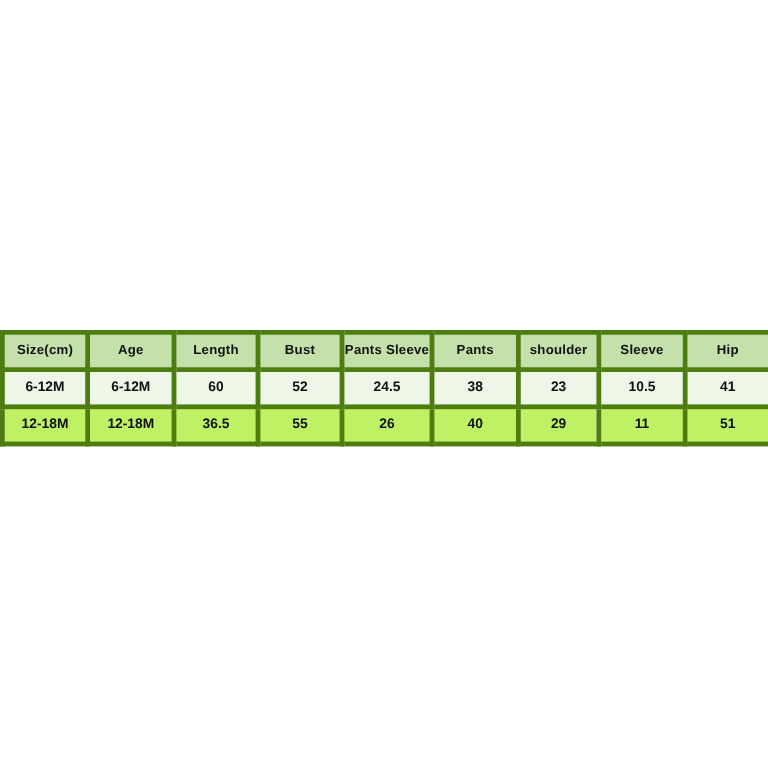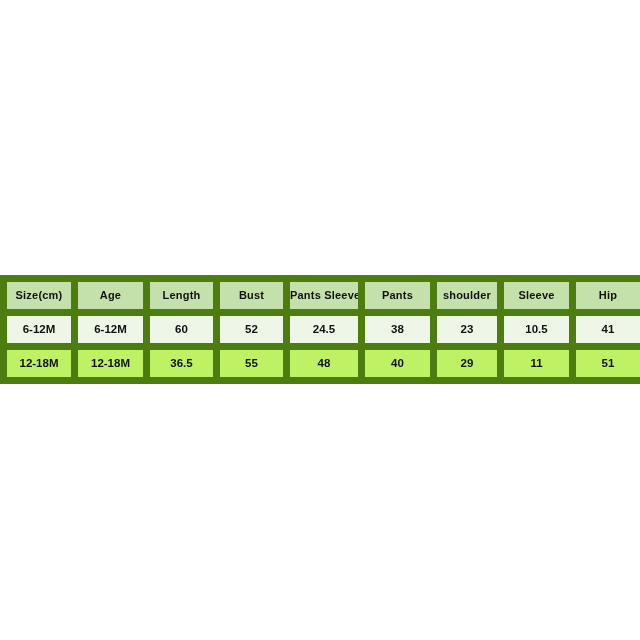--- a/index.html
+++ b/index.html
@@ -23,21 +23,21 @@
   }
 
   table.size-chart {
     width: 640px;
     border-collapse: collapse;
     table-layout: fixed;
   }
 
   table.size-chart td,
   table.size-chart th {
-    border: 7px solid #4d7c0f;
+    border: 4px solid #4d7c0f;
     text-align: center;
     vertical-align: middle;
     color: #111111;
     padding: 0;
     line-height: 1;
     white-space: nowrap;
     overflow: hidden;
   }
 
   
@@ -115,21 +115,21 @@
         <td>38</td>
         <td>23</td>
         <td>10.5</td>
         <td>41</td>
       </tr>
       <tr class="row-dark">
         <td>12-18M</td>
         <td>12-18M</td>
         <td>36.5</td>
         <td>55</td>
-        <td>48</td>
+        <td>26</td>
         <td>40</td>
         <td>29</td>
         <td>11</td>
         <td>51</td>
       </tr>
     </tbody>
   </table>
 </div>
 
 </body></html>

